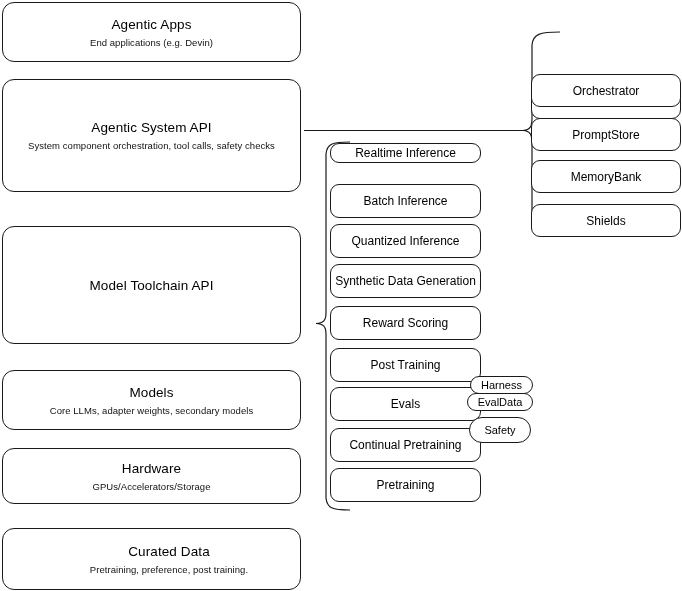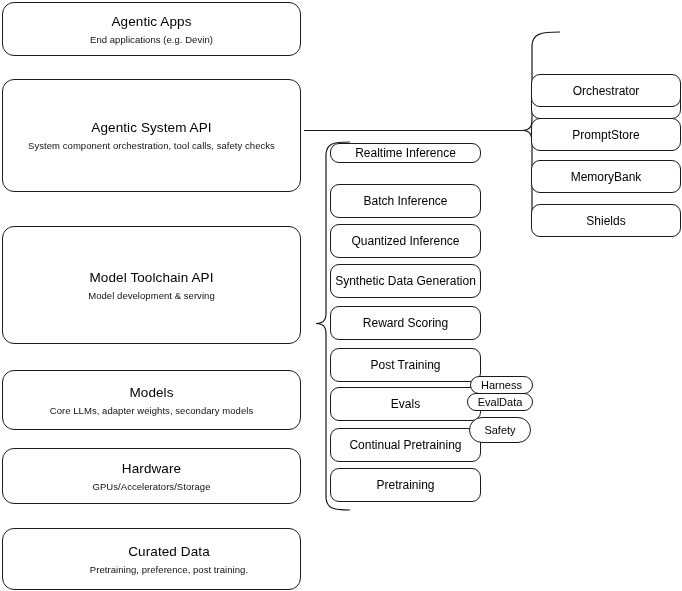--- a/index.html
+++ b/index.html
@@ -105,33 +105,32 @@
 
     <path d="M 350 142
              C 332 142, 327 144, 326 154
              L 326 313
              C 326 321, 323 323, 316 323.5
              C 323 324, 326 326, 326 334
              L 326 498
              C 327 508, 332 510, 350 510"></path>
   </svg>
 
-  <div class="node" style="left:2px; top:2px; width:299px; height:54px;">
+  <div class="node" style="left:2px; top:2px; width:299px; height:60px;">
     <div class="title">Agentic Apps</div>
     <div class="subtitle">End applications (e.g. Devin)</div>
   </div>
 
   <div class="node" style="left:2px; top:79px; width:299px; height:113px;">
     <div class="title">Agentic System API</div>
     <div class="subtitle">System component orchestration, tool calls, safety checks</div>
   </div>
 
   <div class="node" style="left:2px; top:226px; width:299px; height:118px;">
     <div class="title">Model Toolchain API</div>
-    <div class="subtitle">Model development &amp; serving</div>
   </div>
 
   <div class="node" style="left:2px; top:370px; width:299px; height:60px;">
     <div class="title">Models</div>
     <div class="subtitle">Core LLMs, adapter weights, secondary models</div>
   </div>
 
   <div class="node" style="left:2px; top:448px; width:299px; height:56px;">
     <div class="title">Hardware</div>
     <div class="subtitle">GPUs/Accelerators/Storage</div>

